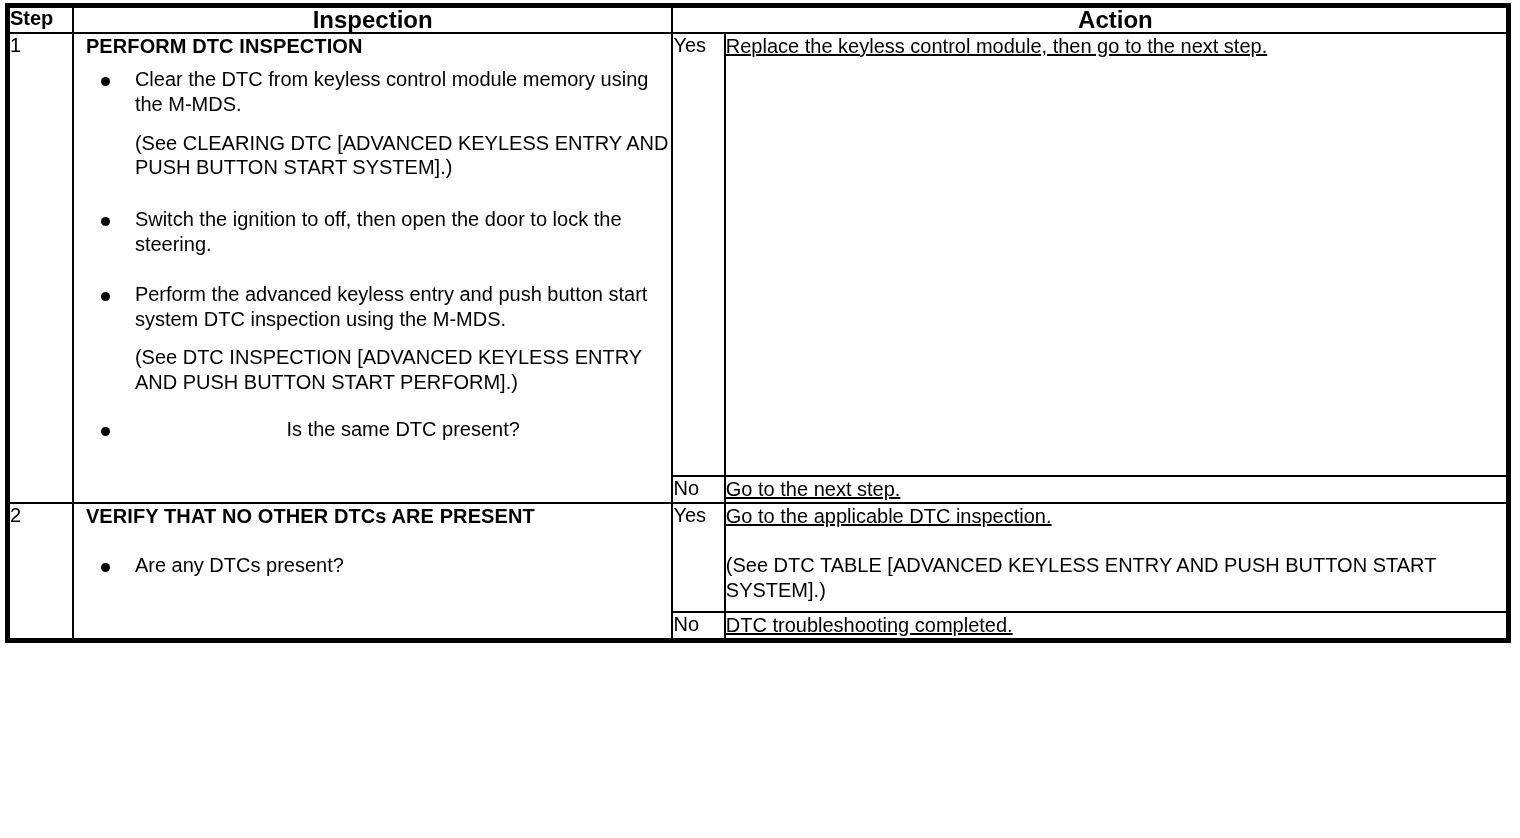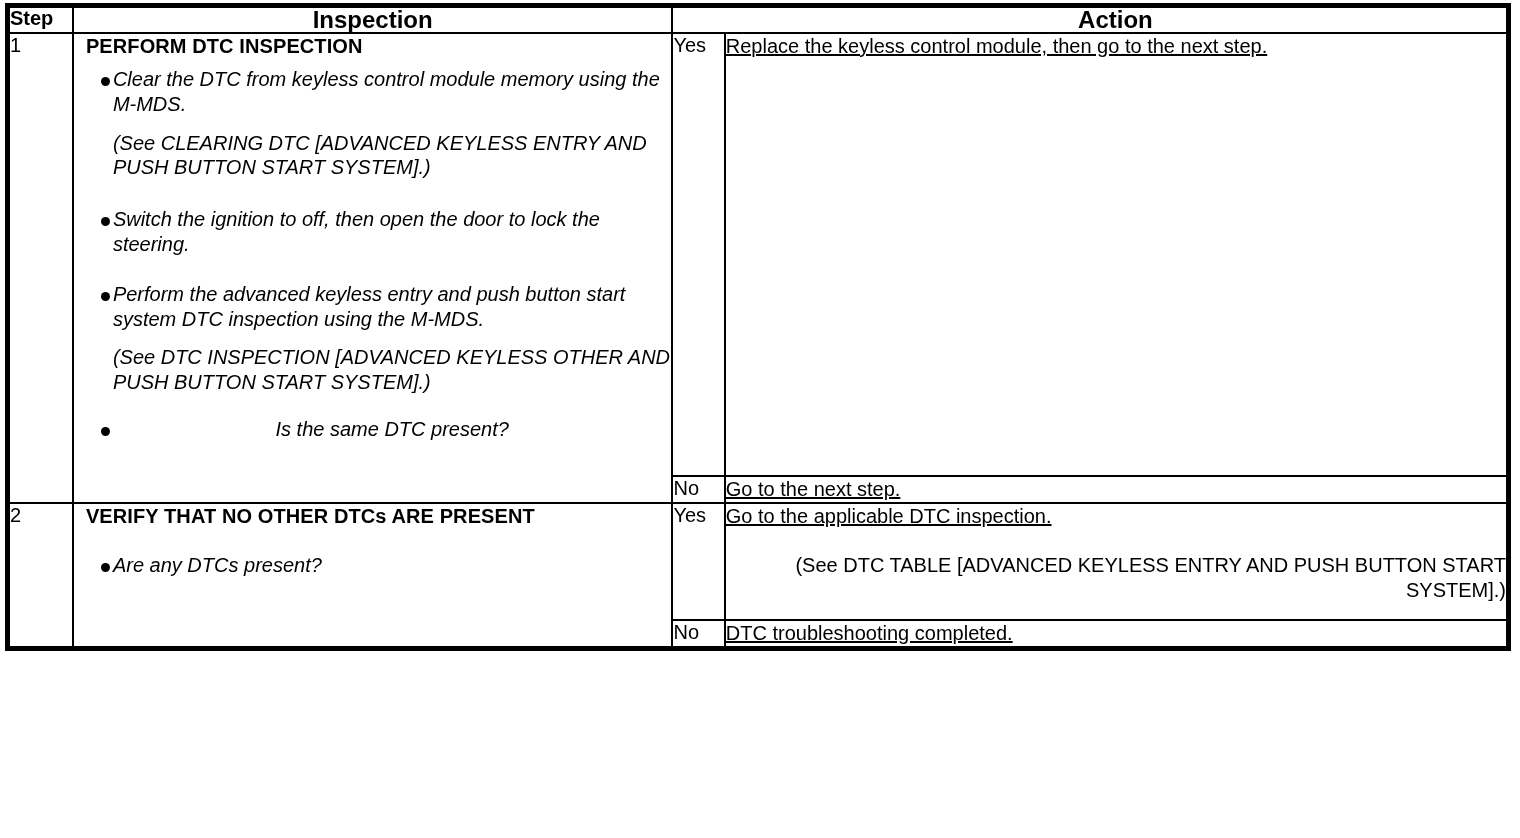--- a/index.html
+++ b/index.html
@@ -96,23 +96,22 @@
   }
 
   ul.bullets {
     list-style: none;
     margin: 0;
     padding: 0;
   }
 
   ul.bullets > li {
     position: relative;
-    padding-left: 39px;
+    padding-left: 61px;
     margin: 0 0 0 0;
-    font-style: italic;
   }
 
   ul.bullets > li .dot {
     position: absolute;
     left: 27px;
     top: 10px;
     width: 9px;
     height: 9px;
     border-radius: 50%;
     background: #000;
@@ -127,21 +126,21 @@
     margin: 14px 0 0 0;
     line-height: 1.24;
   }
 
   .li-gap-lg { margin-top: 27px !important; }
   .li-gap-md { margin-top: 25px !important; }
   .li-gap-sm { margin-top: 22px !important; text-align: center; }
   .li-first  { margin-top: 9px !important; }
 
   .act-line { margin: 0; line-height: 1.24; text-decoration: underline; }
-  .act-note { margin: 25px 0 16px 0; line-height: 1.24; text-align: right; }
+  .act-note { margin: 25px 0 8px 0; line-height: 1.24; }
 
   .spacer-tall-1 { height: 416px; }
 </style>
 </head>
 <body>
 
 <div class="page">
 
   <table class="dtc-table">
     <colgroup>
@@ -176,21 +175,21 @@
             </li>
 
             <li class="li-gap-lg">
               <span class="dot"></span>
               <p class="bl-main">Switch the ignition to off, then open the door to lock the steering.</p>
             </li>
 
             <li class="li-gap-md">
               <span class="dot"></span>
               <p class="bl-main">Perform the advanced keyless entry and push button start system DTC inspection using the M-MDS.</p>
-              <p class="bl-note">(See DTC INSPECTION [ADVANCED KEYLESS OTHER AND PUSH BUTTON START SYSTEM].)</p>
+              <p class="bl-note">(See DTC INSPECTION [ADVANCED KEYLESS ENTRY AND PUSH BUTTON START PERFORM].)</p>
             </li>
 
             <li class="li-gap-sm">
               <span class="dot"></span>
               <p class="bl-main">Is the same DTC present?</p>
             </li>
           </ul>
         </td>
 
         <td class="yn-cell">Yes</td>

